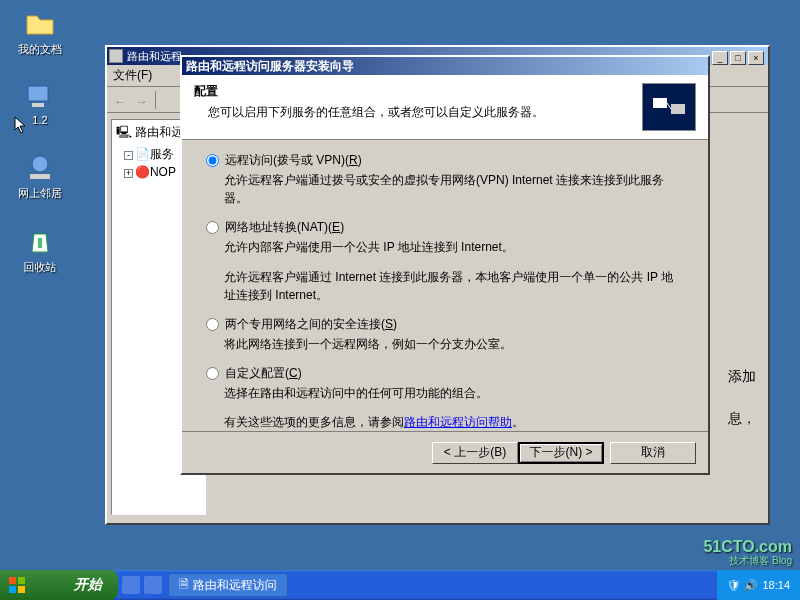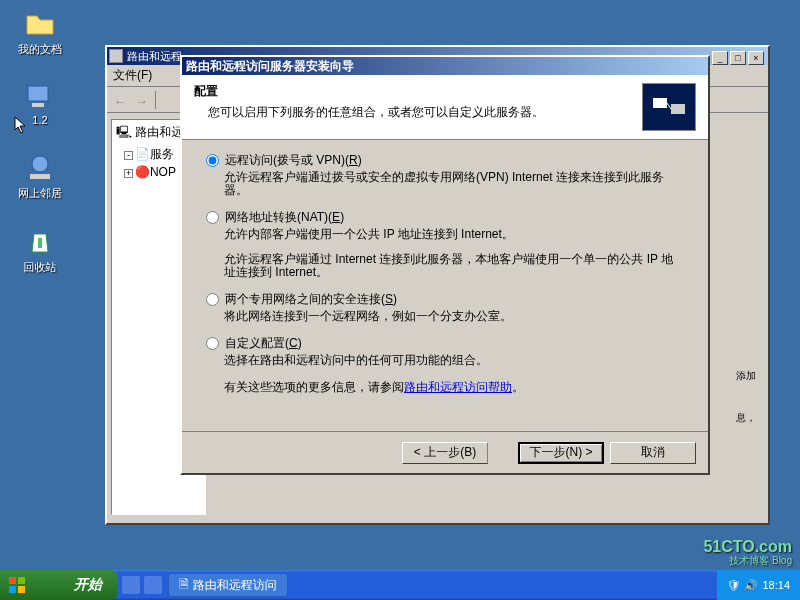--- a/index.html
+++ b/index.html
@@ -12,41 +12,41 @@
 .parent-titlebar { height: 18px; background: linear-gradient(to right,#0a246a,#a6caf0); color: #fff; padding: 1px 2px; font-size: 11px; display: flex; align-items: center; }
 .titlebar-icon { width: 14px; height: 14px; background: #ccc; margin-right: 4px; border: 1px solid #888; }
 .win-btns { position: absolute; right: 4px; top: 4px; display: flex; gap: 2px; }
 .win-btn { width: 16px; height: 14px; background: #d4d0c8; border: 1px solid; border-color: #fff #404040 #404040 #fff; font-size: 9px; text-align: center; line-height: 12px; font-family: Arial; color: #000; }
 .menubar { background: #d4d0c8; padding: 2px 6px; border-bottom: 1px solid #808080; font-size: 12px; }
 .toolbar { background: #d4d0c8; height: 26px; border-bottom: 1px solid #808080; display: flex; align-items: center; padding: 0 4px; gap: 4px; }
 .tb-btn { width: 18px; height: 18px; border: 1px solid transparent; text-align: center; line-height: 16px; color: #888; }
 .tree-panel { position: absolute; left: 4px; top: 72px; width: 95px; height: 396px; background: #fff; border: 1px solid; border-color: #808080 #fff #fff #808080; padding: 2px; font-size: 12px; overflow: hidden; }
 .tree-item { padding: 1px 2px; white-space: nowrap; }
 .tree-item .box { display: inline-block; width: 9px; height: 9px; border: 1px solid #808080; text-align: center; line-height: 7px; font-size: 9px; margin-right: 2px; }
-.side-text { position: absolute; right: 12px; top: 320px; color: #000; font-size: 10px; line-height: 18px; }
+.side-text { position: absolute; right: 12px; top: 320px; color: #000; font-size: 14px; line-height: 18px; }
 .wizard { position: absolute; left: 180px; top: 55px; width: 530px; height: 420px; background: #d4d0c8; border: 2px solid; border-color: #fff #404040 #404040 #fff; z-index: 50; }
 .wiz-titlebar { height: 18px; background: linear-gradient(to right,#0a246a,#a6caf0); color: #fff; padding: 1px 4px; font-size: 12px; font-weight: bold; }
 .wiz-header { background: #fff; border-bottom: 1px solid #808080; padding: 8px 12px; display: flex; }
 .wiz-header-text { flex: 1; }
 .wiz-header-text .title { font-weight: bold; margin-bottom: 4px; }
 .wiz-header-text .sub { font-size: 12px; padding-left: 14px; }
 .wiz-header-img { width: 54px; height: 48px; background: #001a4d; border: 1px solid #888; margin-left: 8px; display: flex; align-items: center; justify-content: center; }
 .wiz-body { padding: 12px 24px 8px; }
 .opt { margin-bottom: 12px; }
 .opt-row { display: flex; align-items: flex-start; }
 .opt input { margin-top: 2px; margin-right: 6px; }
 .opt-label { color: #000; }
 .opt-label u { text-decoration: underline; }
-.opt-desc { margin-left: 18px; color: #000; line-height: 13px; margin-top: 2px; }
+.opt-desc { margin-left: 18px; color: #000; line-height: 18px; margin-top: 2px; }
 .more-info { margin: 8px 0 0 18px; }
 .more-info a { color: #0000ee; text-decoration: underline; }
 .wiz-footer { position: absolute; bottom: 0; left: 0; right: 0; height: 42px; border-top: 1px solid #808080; background: #d4d0c8; display: flex; justify-content: flex-end; align-items: center; padding: 0 12px; gap: 6px; }
 .btn { width: 86px; height: 22px; background: #d4d0c8; border: 1px solid; border-color: #fff #404040 #404040 #fff; font-size: 12px; font-family: inherit; }
 .btn.default { border: 2px solid #000; box-shadow: inset 1px 1px 0 #fff, inset -1px -1px 0 #808080; }
-.btn-group { display: flex; gap: 30px; }
+.btn-group { display: flex; }
 .btn-group .btn:first-child { border-right: 1px solid #808080; }
 .taskbar { position: absolute; bottom: 0; left: 0; right: 0; height: 30px; background: linear-gradient(to bottom,#3a81dd,#245edb 8%,#245edb 92%,#1941a5); display: flex; align-items: center; }
 .start-btn { height: 30px; padding: 0 16px 0 8px; background: linear-gradient(to bottom,#3c8b3c,#1e6b1e); color: #fff; font-style: italic; font-weight: bold; font-size: 14px; display: flex; align-items: center; border-radius: 0 8px 8px 0; gap: 44px; }
 .ql { display: flex; gap: 4px; padding: 0 4px; }
 .ql-icon { width: 18px; height: 18px; background: #fff3; border-radius: 2px; }
 .task-btn { height: 24px; background: #3d7bdb; border: 1px solid #2a5db8; border-radius: 3px; color: #fff; padding: 0 10px; margin: 0 2px; display: flex; align-items: center; font-size: 12px; }
 .tray { margin-left: auto; background: #1290e9; height: 30px; padding: 0 10px; color: #fff; font-size: 11px; display: flex; align-items: center; gap: 4px; }
 .watermark { position: absolute; right: 8px; bottom: 32px; color: #86efac; font-size: 16px; font-weight: bold; font-family: Arial; text-shadow: 1px 1px 2px #000; opacity: 0.85; text-align: right; line-height: 14px; }
 .watermark .sub { font-size: 10px; font-weight: normal; }
 </style>

